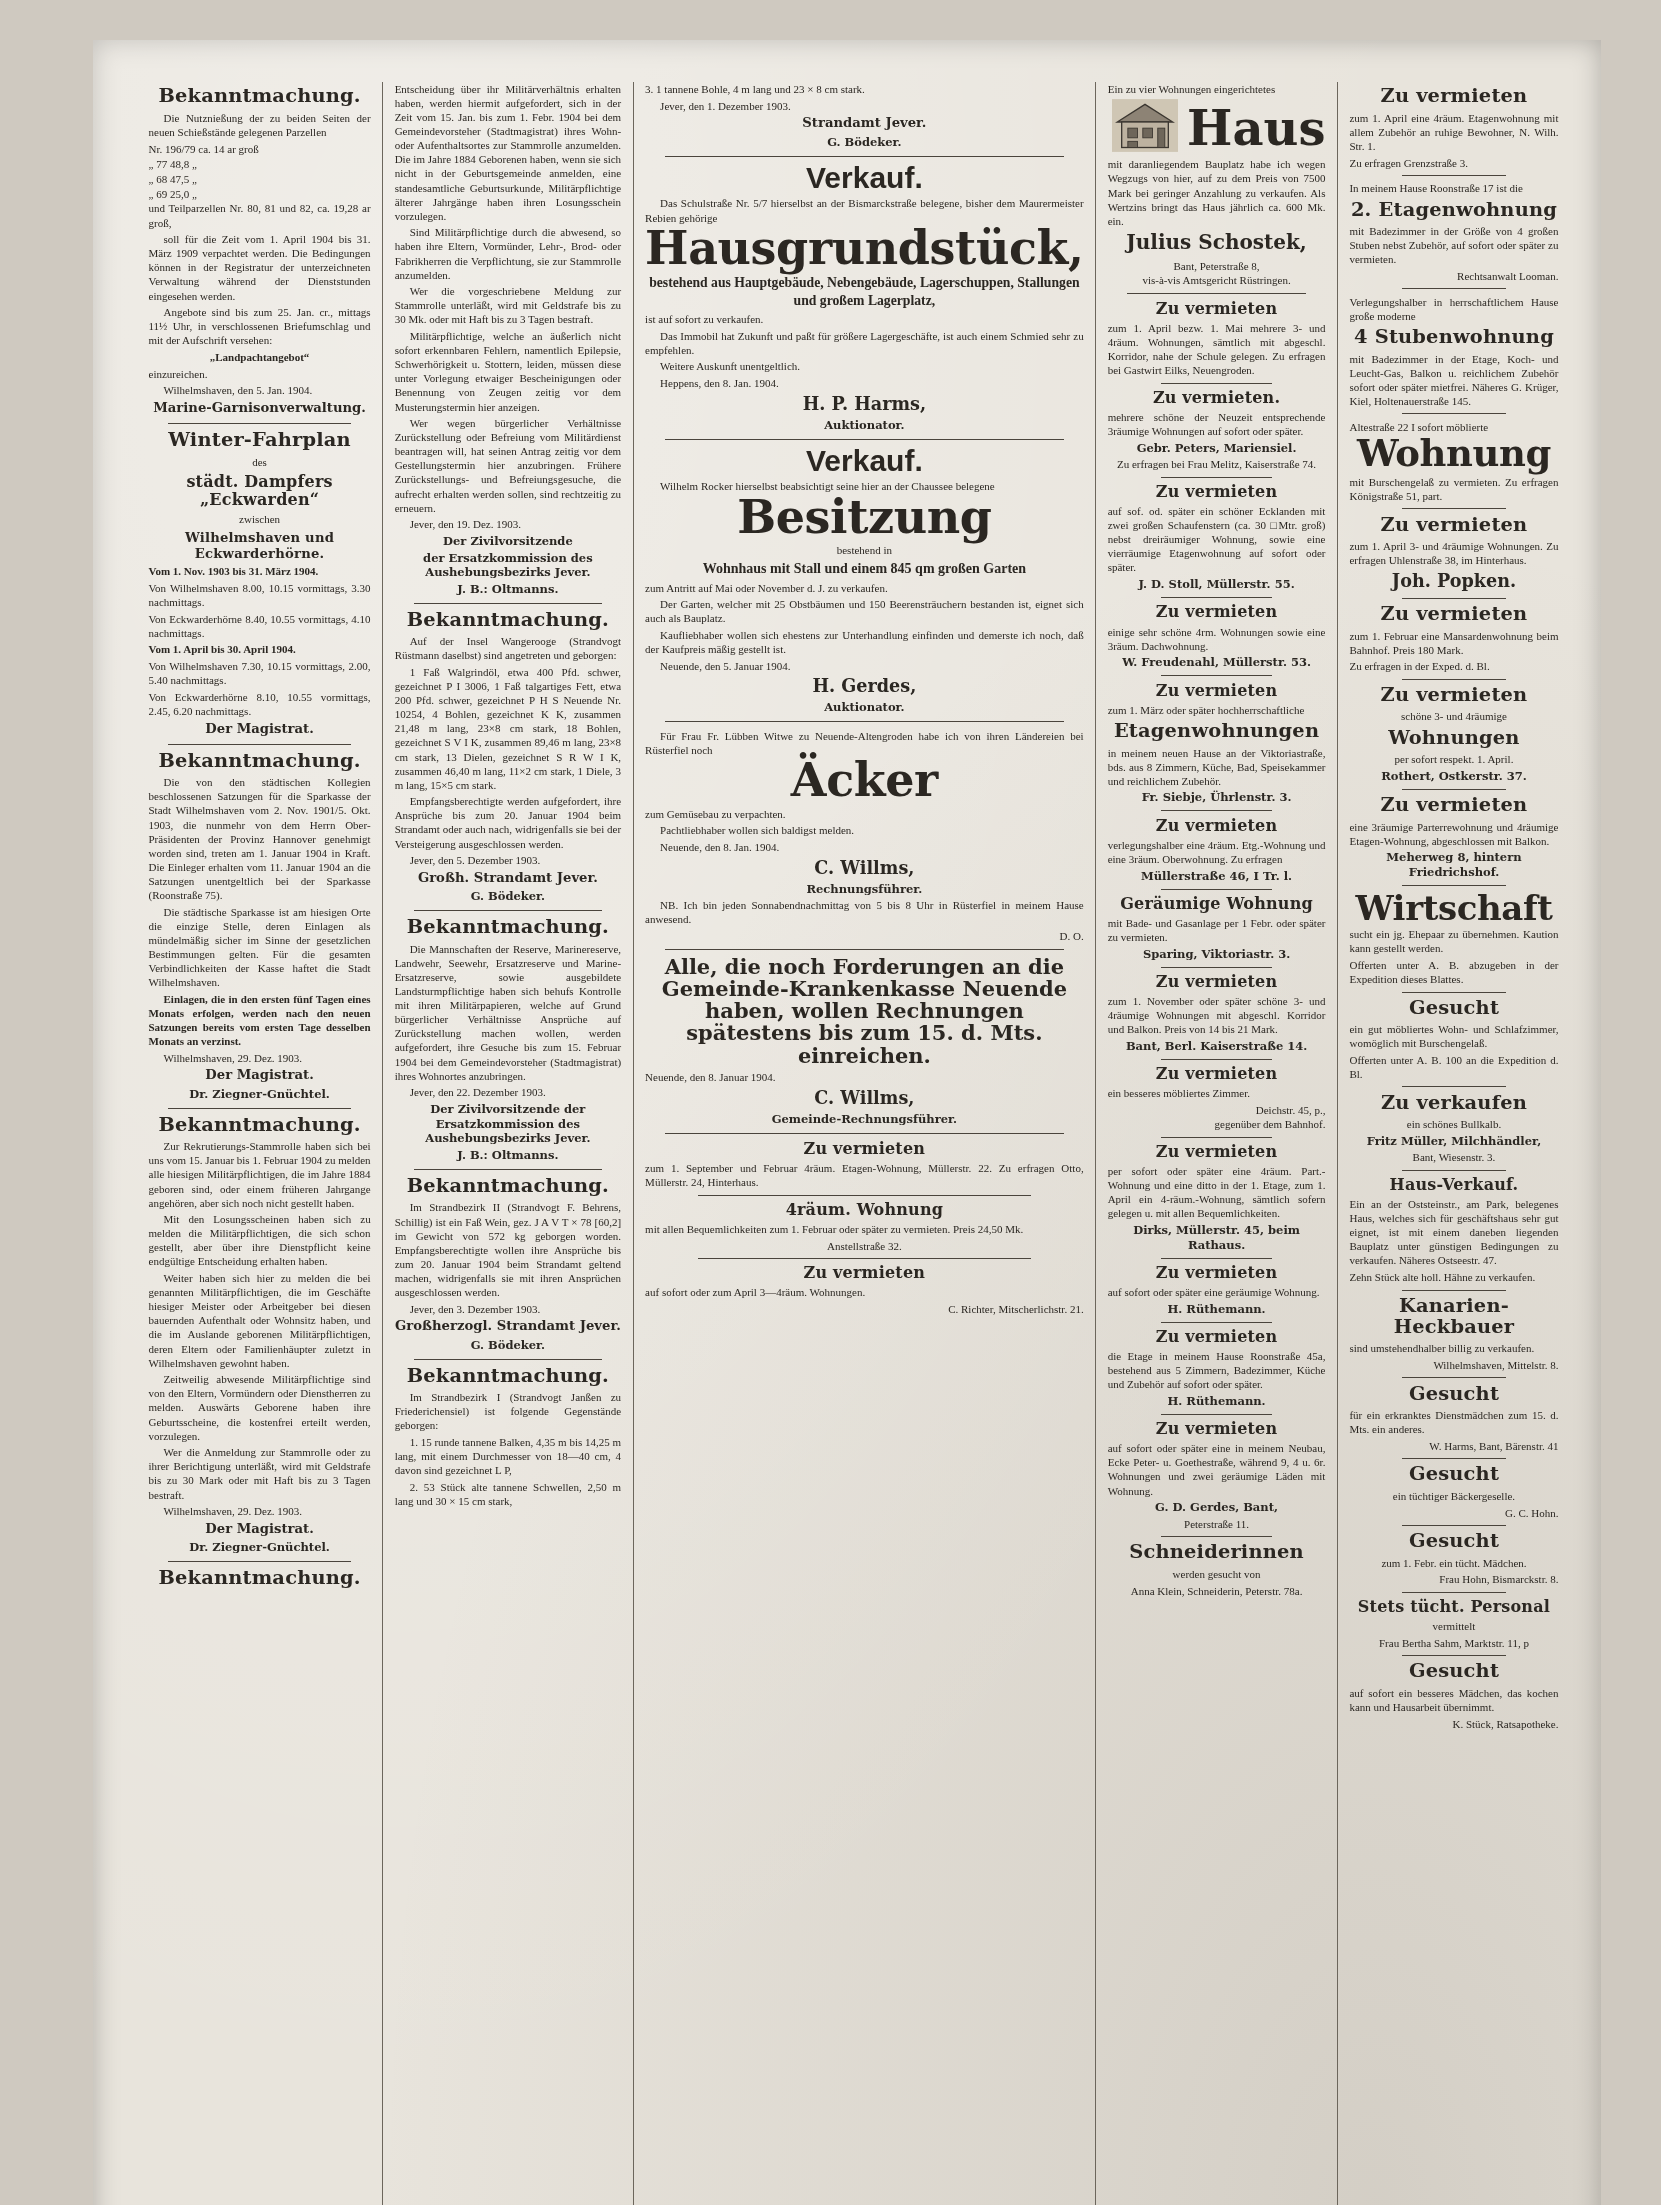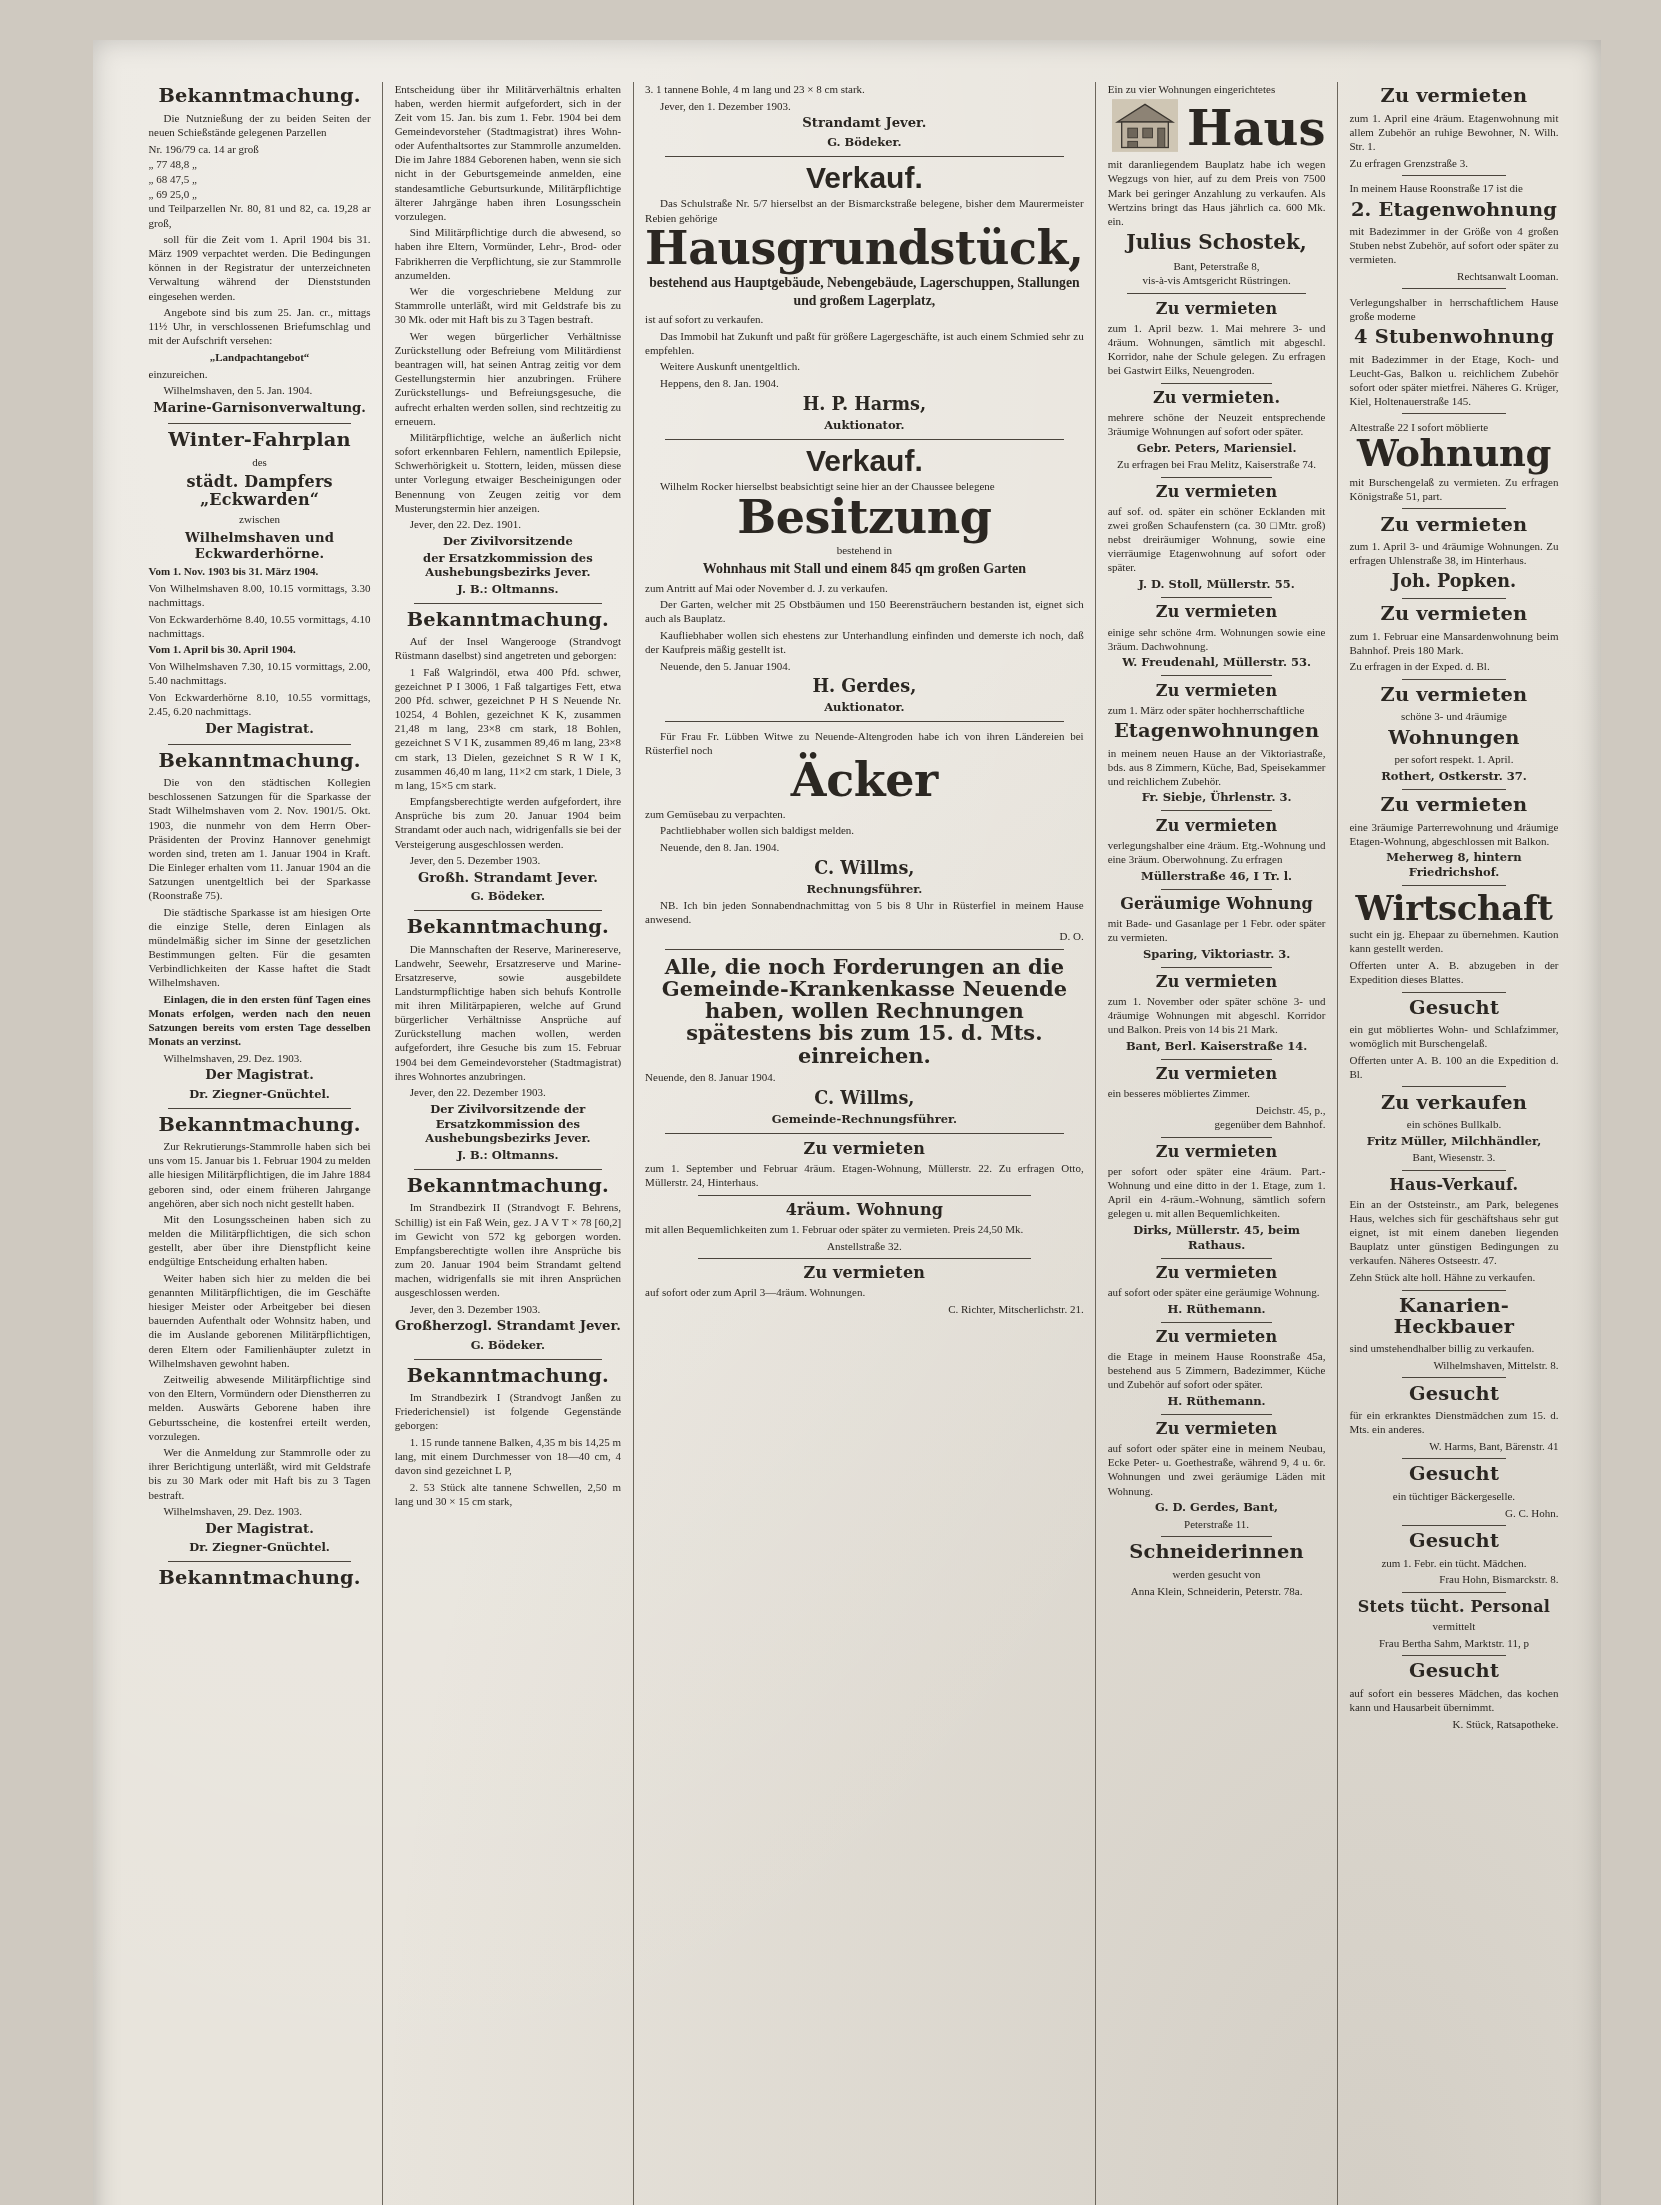--- a/index.html
+++ b/index.html
@@ -145,23 +145,23 @@
         <div class="sig-sm">Dr. Ziegner-Gnüchtel.</div>
         <hr class="rule">
 
         <div class="hd hd-lg">Bekanntmachung.</div>
       </div>
 
       <div class="col c2">
         <p class="noind">Entscheidung über ihr Militärverhältnis erhalten haben, werden hiermit aufgefordert, sich in der Zeit vom 15. Jan. bis zum 1. Febr. 1904 bei dem Gemeindevorsteher (Stadtmagistrat) ihres Wohn- oder Aufenthaltsortes zur Stammrolle anzumelden. Die im Jahre 1884 Geborenen haben, wenn sie sich nicht in der Geburtsgemeinde anmelden, eine standesamtliche Geburtsurkunde, Militärpflichtige älterer Jahrgänge haben ihren Losungsschein vorzulegen.</p>
         <p>Sind Militärpflichtige durch die abwesend, so haben ihre Eltern, Vormünder, Lehr-, Brod- oder Fabrikherren die Verpflichtung, sie zur Stammrolle anzumelden.</p>
         <p>Wer die vorgeschriebene Meldung zur Stammrolle unterläßt, wird mit Geldstrafe bis zu 30 Mk. oder mit Haft bis zu 3 Tagen bestraft.</p>
+        <p>Militärpflichtige, welche an äußerlich nicht sofort erkennbaren Fehlern, namentlich Epilepsie, Schwerhörigkeit u. Stottern, leiden, müssen diese unter Vorlegung etwaiger Bescheinigungen oder Benennung von Zeugen zeitig vor dem Musterungstermin hier anzeigen.</p>
         <p>Wer wegen bürgerlicher Verhältnisse Zurückstellung oder Befreiung vom Militärdienst beantragen will, hat seinen Antrag zeitig vor dem Gestellungstermin hier anzubringen. Frühere Zurückstellungs- und Befreiungsgesuche, die aufrecht erhalten werden sollen, sind rechtzeitig zu erneuern.</p>
-        <p>Militärpflichtige, welche an äußerlich nicht sofort erkennbaren Fehlern, namentlich Epilepsie, Schwerhörigkeit u. Stottern, leiden, müssen diese unter Vorlegung etwaiger Bescheinigungen oder Benennung von Zeugen zeitig vor dem Musterungstermin hier anzeigen.</p>
-        <p>Jever, den 22. Dez. 1901.</p>
+        <p>Jever, den 19. Dez. 1903.</p>
         <div class="sig-sm">Der Zivilvorsitzende</div>
         <div class="sig-sm">der Ersatzkommission des Aushebungsbezirks Jever.</div>
         <div class="sig-sm">J. B.: Oltmanns.</div>
         <hr class="rule">
 
         <div class="hd hd-lg">Bekanntmachung.</div>
         <p>Auf der Insel Wangerooge (Strandvogt Rüstmann daselbst) sind angetreten und geborgen:</p>
         <p>1 Faß Walgrindöl, etwa 400 Pfd. schwer, gezeichnet P I 3006, 1 Faß talgartiges Fett, etwa 200 Pfd. schwer, gezeichnet P H S Neuende Nr. 10254, 4 Bohlen, gezeichnet K K, zusammen 21,48 m lang, 23×8 cm stark, 18 Bohlen, gezeichnet S V I K, zusammen 89,46 m lang, 23×8 cm stark, 13 Dielen, gezeichnet S R W I K, zusammen 46,40 m lang, 11×2 cm stark, 1 Diele, 3 m lang, 15×5 cm stark.</p>
         <p>Empfangsberechtigte werden aufgefordert, ihre Ansprüche bis zum 20. Januar 1904 beim Strandamt oder auch nach, widrigenfalls sie bei der Versteigerung ausgeschlossen werden.</p>
         <p>Jever, den 5. Dezember 1903.</p>

